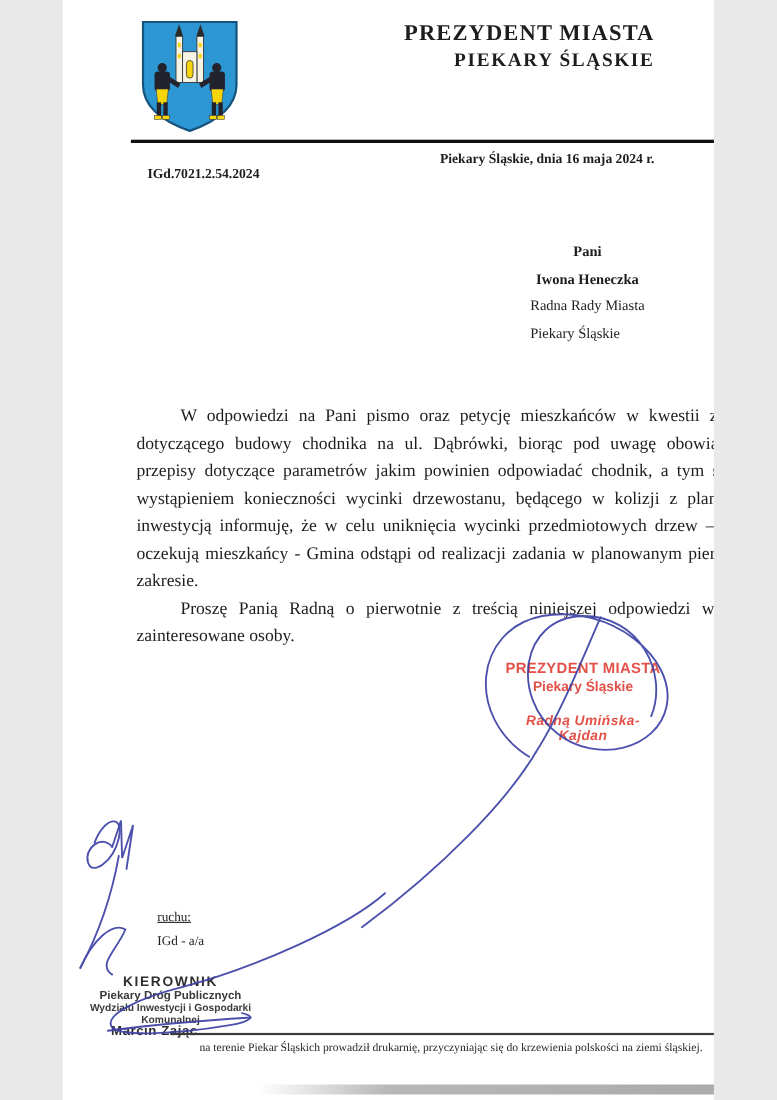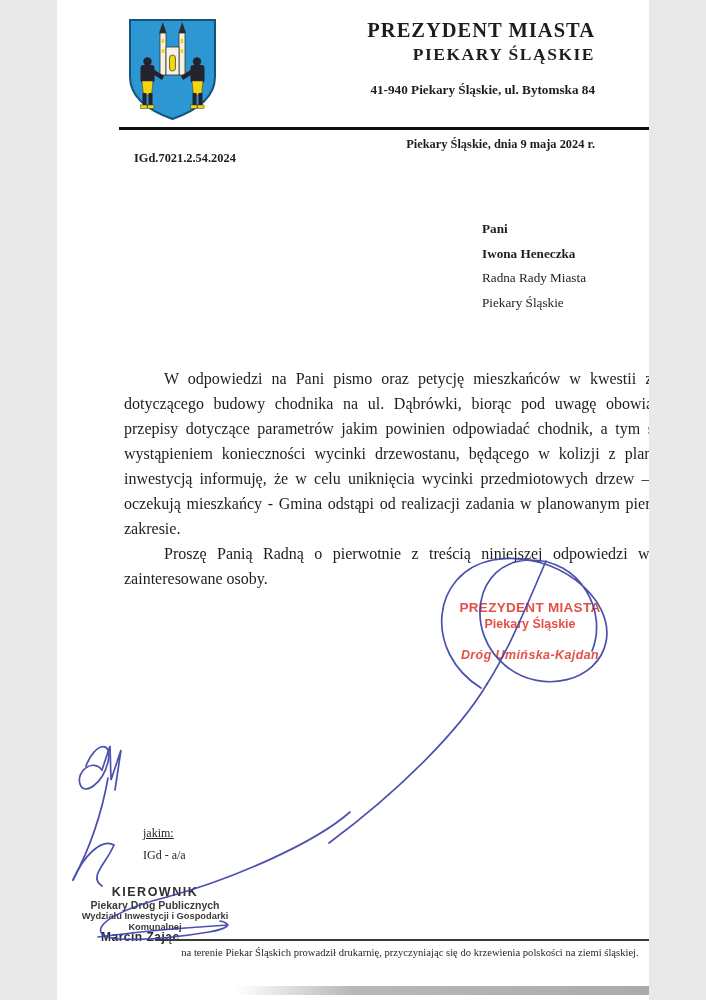--- a/index.html
+++ b/index.html
@@ -16,21 +16,21 @@
   #header-subtitle{font-size:17.5px;font-weight:bold;letter-spacing:1.5px;line-height:22px;}
   #header-address{margin-top:17px;font-size:13.2px;font-weight:bold;line-height:16.5px;}
 
   #top-rule{top:127px;left:62px;width:641px;height:3px;background:#101010;}
 
   #dateline{top:137px;right:54px;font-size:12.4px;font-weight:600;}
   #reference{top:151px;left:77px;font-size:12.4px;font-weight:600;}
 
   
   #recipient{top:217px;left:425px;font-size:13.2px;line-height:24.5px;}
-  #recipient .b{font-weight:bold;}
+  #recipient .b{font-weight:bold;text-align:center;}
 
   
   #letter-body{top:366px;left:67px;width:570px;font-size:16px;line-height:25px;text-align:justify;}
   #letter-body p{margin:0;text-indent:40px;}
 
   
   #mayor-stamp{top:600px;left:402px;width:142px;text-align:center;
     font-family:"Liberation Sans", sans-serif;color:#e0382e;opacity:.88;}
   #mayor-stamp .s1{font-size:13.5px;font-weight:bold;line-height:16px;letter-spacing:.3px;}
   #mayor-stamp .s2{font-size:12.5px;font-weight:bold;line-height:16px;}
@@ -92,49 +92,48 @@
     <rect x="66.5" y="76" width="4" height="12" fill="#23232e"></rect>
     <rect x="72.5" y="76" width="4" height="12" fill="#23232e"></rect>
     <rect x="64.5" y="88" width="6.5" height="3.5" fill="#f6d60a" stroke="#333" stroke-width=".5"></rect>
     <rect x="71.5" y="88" width="6.5" height="3.5" fill="#f6d60a" stroke="#333" stroke-width=".5"></rect>
   </svg>
 
   <div class="abs" id="header-text">
     <div id="header-title">PREZYDENT MIASTA</div>
     <div id="header-subtitle">PIEKARY ŚLĄSKIE</div>
     <div id="header-address">
-      <div>41-940 Piekary Śląskie, ul. Bytomska 84</div>
     </div>
   </div>
 
   <div class="abs" id="top-rule"></div>
 
-  <div class="abs" id="dateline">Piekary Śląskie, dnia 9 maja 2024 r.</div>
+  <div class="abs" id="dateline">Piekary Śląskie, dnia 16 maja 2024 r.</div>
   <div class="abs" id="reference">IGd.7021.2.54.2024</div>
 
   <div class="abs" id="recipient">
     <div class="b">Pani</div>
     <div class="b">Iwona Heneczka</div>
     <div>Radna Rady Miasta</div>
     <div>Piekary Śląskie</div>
   </div>
 
   <div class="abs" id="letter-body">
     <p>W odpowiedzi na Pani pismo oraz petycję mieszkańców w kwestii zadania dotyczącego budowy chodnika na ul. Dąbrówki, biorąc pod uwagę obowiązujące przepisy dotyczące parametrów jakim powinien odpowiadać chodnik, a tym samym wystąpieniem konieczności wycinki drzewostanu, będącego w kolizji z planowaną inwestycją informuję, że w celu uniknięcia wycinki przedmiotowych drzew – czego oczekują mieszkańcy - Gmina odstąpi od realizacji zadania w planowanym pierwotnie zakresie.</p>
     <p>Proszę Panią Radną o pierwotnie z treścią niniejszej odpowiedzi wszelkie zainteresowane osoby.</p>
   </div>
 
   <div class="abs" id="mayor-stamp">
     <div class="s1">PREZYDENT MIASTA</div>
     <div class="s2">Piekary Śląskie</div>
-    <div class="sname">Dróg Umińska-Kajdan</div>
+    <div class="sname">Radną Umińska-Kajdan</div>
   </div>
 
   <div class="abs" id="copy-note">
-    <div class="u">jakim:</div>
+    <div class="u">ruchu:</div>
     <div>IGd - a/a</div>
   </div>
 
   <div class="abs" id="dept-stamp">
     <div class="d1">KIEROWNIK</div>
     <div class="d2">Piekary Dróg Publicznych</div>
     <div class="d3">Wydziału Inwestycji i Gospodarki Komunalnej</div>
   </div>
   <div class="abs" id="dept-name">Marcin Zając</div>
 

